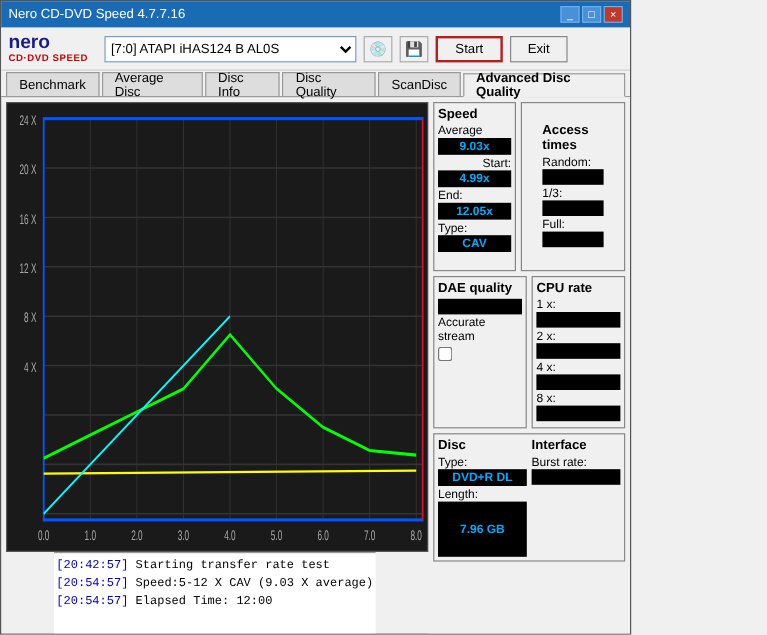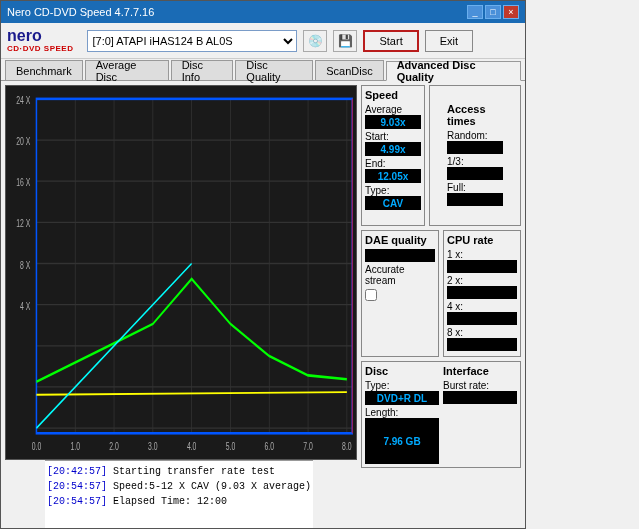--- a/index.html
+++ b/index.html
@@ -298,21 +298,21 @@
     <div class="right-panel" style="width:168px;">
 
       <div style="display:flex;gap:4px;">
 
         <div style="flex:1;border:1px solid #888;padding:3px;background:#f0f0f0;">
           <div class="panel-section-title">Speed</div>
           <div style="font-size:10px;">Average</div>
           <div style="background:#000;text-align:center;padding:1px;">
             <span style="color:#00aaff;font-size:10px;font-weight:bold;">9.03x</span>
           </div>
-          <div style="display:flex;justify-content:flex-start;align-items:center;margin-top:2px;">
+          <div style="display:flex;justify-content:flex-start;align-items:center;margin-top:2px;margin-left:37px;">
             <span style="font-size:10px;">Start:</span>
           </div>
           <div style="background:#000;text-align:center;padding:1px;margin-bottom:2px;">
             <span style="color:#00aaff;font-size:10px;font-weight:bold;">4.99x</span>
           </div>
           <div style="font-size:10px;">End:</div>
           <div style="background:#000;text-align:center;padding:1px;margin-bottom:2px;">
             <span style="color:#00aaff;font-size:10px;font-weight:bold;">12.05x</span>
           </div>
           <div style="font-size:10px;">Type:</div>

